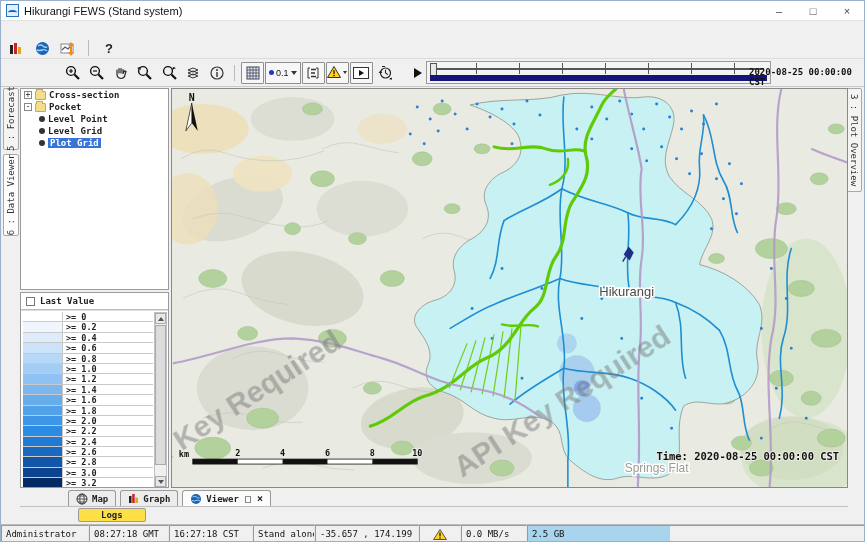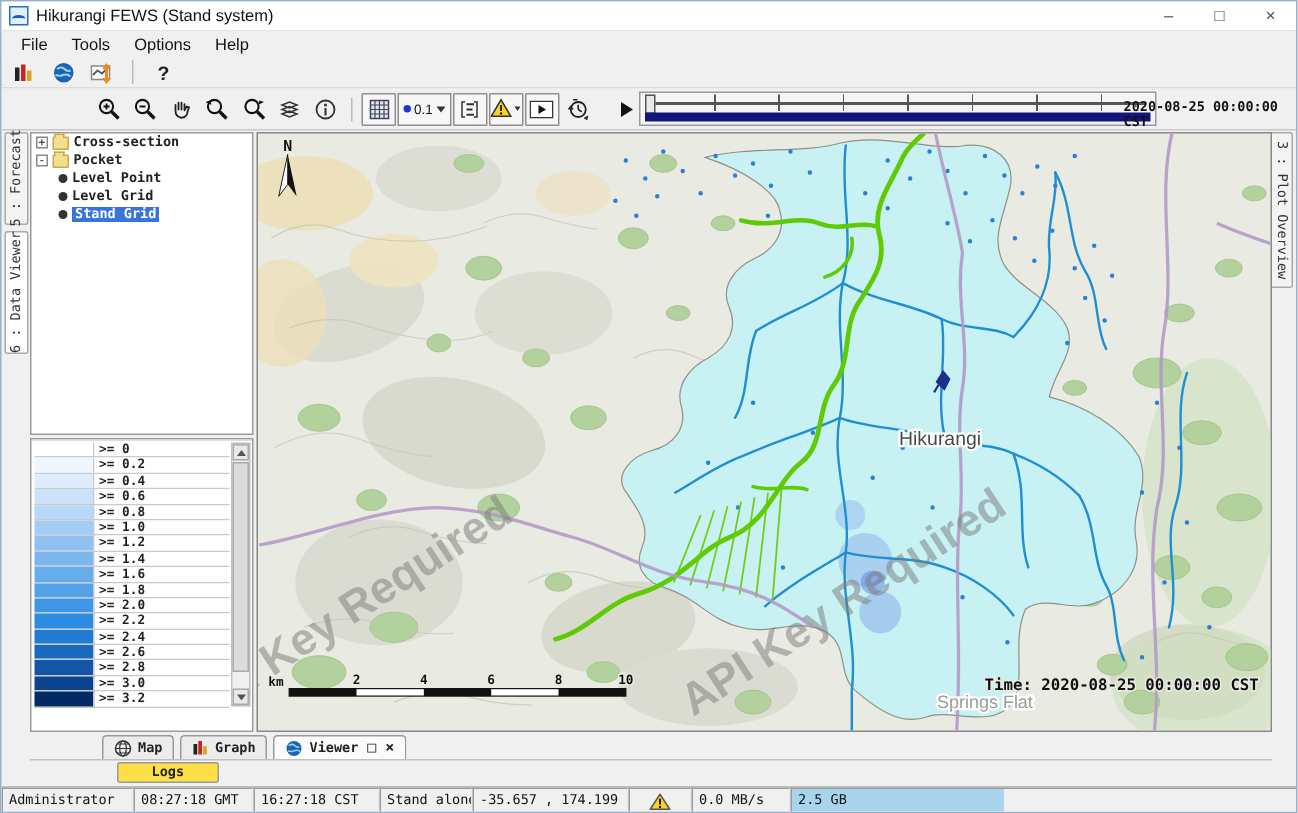--- a/index.html
+++ b/index.html
@@ -103,26 +103,20 @@
   <div class="titlebar">
     <span class="app-icon"></span>
     <span class="title-text">Hikurangi FEWS  (Stand system)</span>
     <span class="win-controls">
       <span class="win-btn">–</span>
       <span class="win-btn">□</span>
       <span class="win-btn">×</span>
     </span>
   </div>
 
-  <div class="menubar">
-      <span class="menu-item">File</span>
-      <span class="menu-item">Tools</span>
-      <span class="menu-item">Options</span>
-      <span class="menu-item">Help</span>
-    </div>
 
   <div class="toolbar1">
     <span class="icon-btn">
       <svg width="14" height="14" viewBox="0 0 14 14">
           <rect x="1" y="4" width="3" height="9" fill="#222"></rect>
           <rect x="5" y="2" width="3" height="11" fill="#c22"></rect>
           <rect x="9" y="6" width="3" height="7" fill="#d9a820"></rect>
         </svg>
     </span>
     <span class="icon-btn">
@@ -301,25 +295,29 @@
     <div class="tree-row indent">
       <span class="bullet"></span>
       <span class="tree-label">Level Point</span>
     </div>
     <div class="tree-row indent">
       <span class="bullet"></span>
       <span class="tree-label">Level Grid</span>
     </div>
     <div class="tree-row indent">
       <span class="bullet"></span>
-      <span class="tree-label selected">Stand Grid</span>
+      <span class="tree-label selected">Plot Grid</span>
     </div>
   </div>
 
   <div class="legend-panel">
+    <div class="legend-header">
+      <span class="checkbox"></span>
+      <span class="legend-header-label">Last Value</span>
+    </div>
     <div class="legend-body">
       <div class="legend-rows">
           <div class="lg-row">
           <span class="lg-swatch" style="background-color: rgb(255, 255, 255);"></span>
           <span class="lg-label">&gt;= 0</span>
         </div>
           <div class="lg-row">
           <span class="lg-swatch" style="background-color: rgb(239, 246, 254);"></span>
           <span class="lg-label">&gt;= 0.2</span>
         </div>

